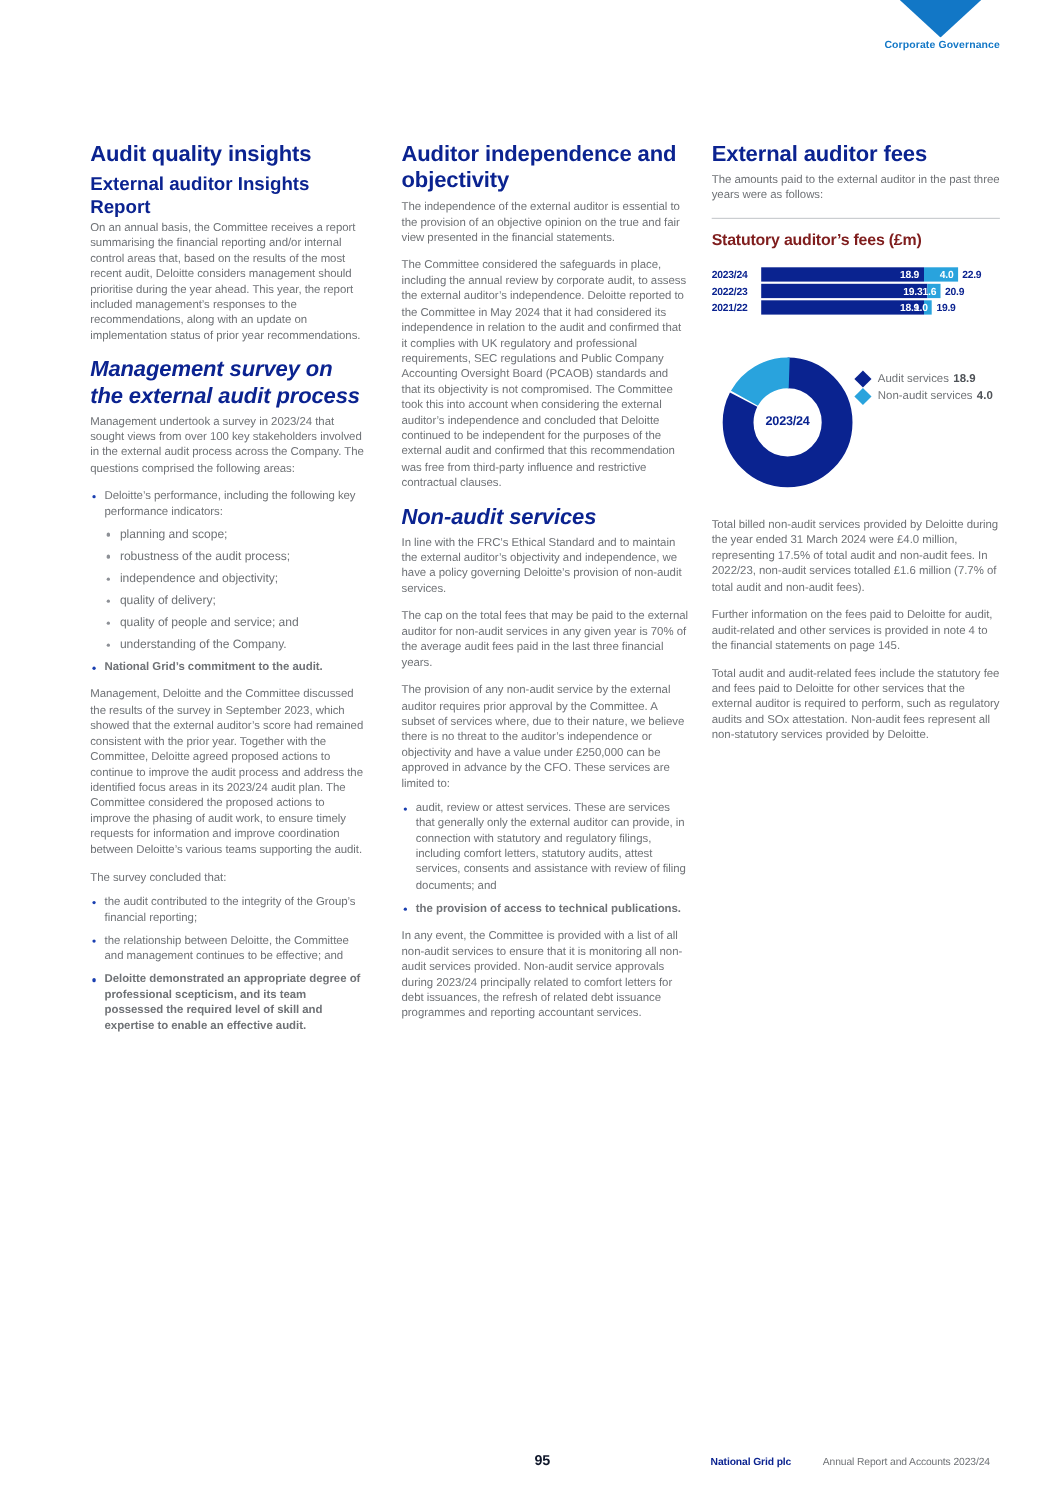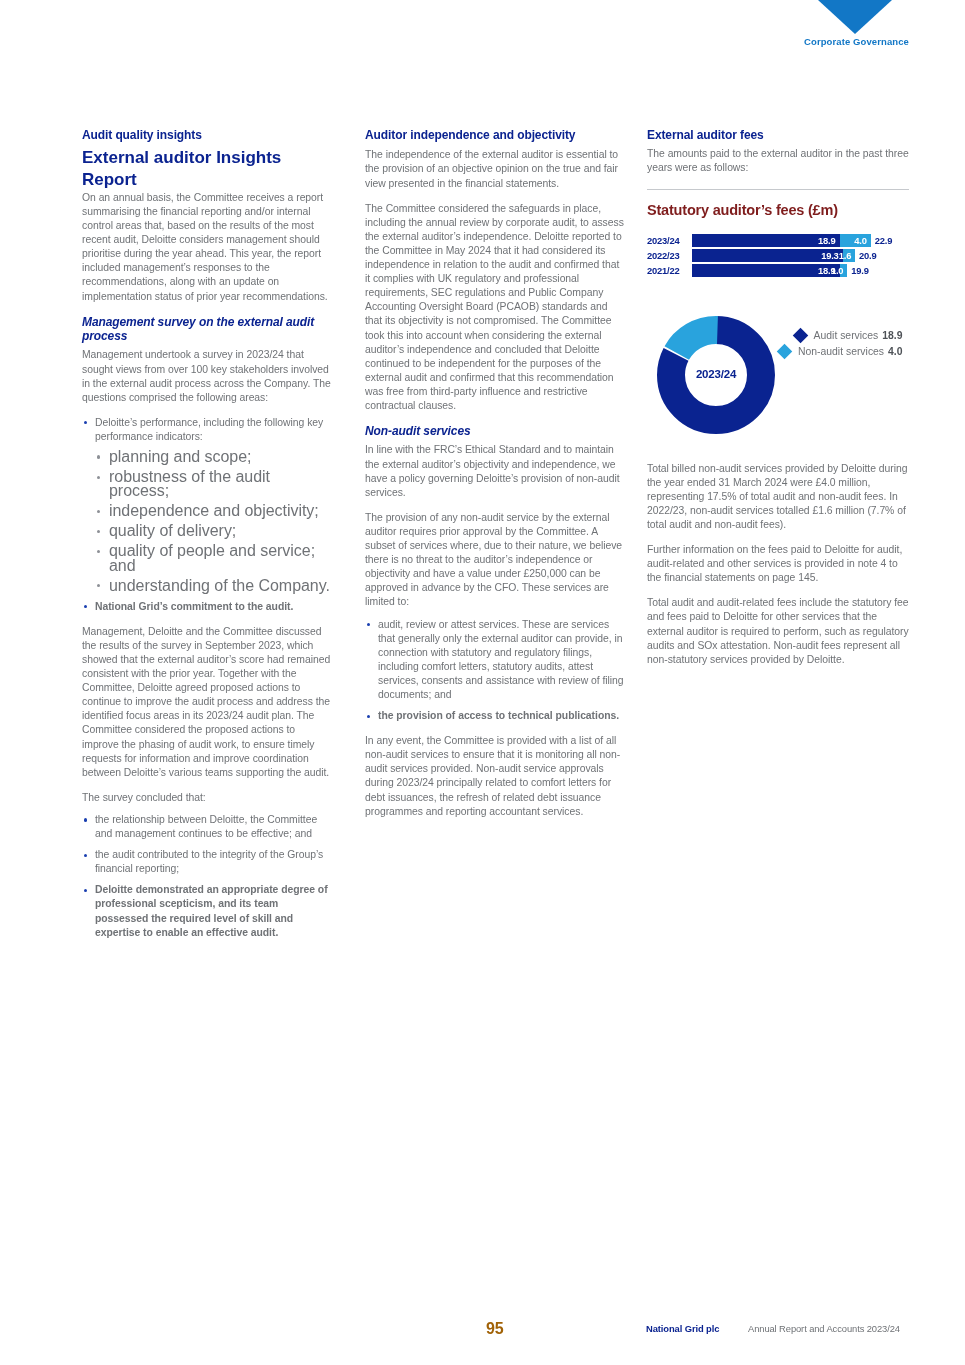--- a/index.html
+++ b/index.html
@@ -47,21 +47,21 @@
   
   .col {
     position: absolute;
     top: 128px;
   }
   .col-left   { left: 82px;  width: 250px; }
   .col-mid    { left: 365px; width: 262px; }
   .col-right  { left: 647px; width: 262px; }
 
   h2.sec-title {
-    font-size: 12px;
+    font-size: 20px;
     font-weight: bold;
     color: #0b2390;
     margin: 0 0 5px 0;
     line-height: 1.2;
     letter-spacing: -.1px;
   }
   h3.sub-title {
     font-size: 17px;
     font-weight: bold;
     color: #0b2390;
@@ -102,21 +102,21 @@
     height: 3.2px;
     border-radius: 50%;
     background: #1a3fb0;
   }
   ul.bullets ul.sub {
     list-style: none;
     margin: 6px 0 0 0;
     padding: 0;
   }
   ul.bullets ul.sub > li {
-    font-size: 16px;
+    font-size: 11px;
     line-height: 14.1px;
     color: #6f7276;
     position: relative;
     padding-left: 14px;
     margin-bottom: 6px;
   }
   ul.bullets ul.sub > li::before {
     content: "";
     position: absolute;
     left: 2px;
@@ -227,21 +227,20 @@
     left: 132px;
     top: 18px;
   }
   .legend-item {
     display: flex;
     align-items: center;
     margin-bottom: 5px;
     font-size: 10.4px;
     color: #6f7276;
     white-space: nowrap;
-    justify-content: flex-end;
   }
   .legend-marker {
     width: 11px;
     height: 11px;
     transform: rotate(45deg);
     margin-right: 8px;
     flex: 0 0 11px;
   }
   .legend-marker.audit { background: #0a2390; }
   .legend-marker.nonaudit { background: #29a3dd; }
@@ -256,23 +255,23 @@
     position: absolute;
     left: 0;
     bottom: 25px;
     width: 965px;
     height: 20px;
   }
   .page-number {
     position: absolute;
     left: 486px;
     top: 0;
-    font-size: 16px;
-    font-weight: bold;
-    color: #a16207;
+    font-size: 13px;
+    font-weight: bold;
+    color: #0f172a;
     letter-spacing: -.2px;
   }
   .footer-brand {
     position: absolute;
     left: 646px;
     top: 3px;
     font-size: 9.4px;
     font-weight: bold;
     color: #0b2390;
     letter-spacing: -.1px;
@@ -320,35 +319,36 @@
       </ul>
     </li>
     <li>National Grid’s commitment to the audit.</li>
   </ul>
 
   <p class="body">Management, Deloitte and the Committee discussed the results of the survey in September 2023, which showed that the external auditor’s score had remained consistent with the prior year. Together with the Committee, Deloitte agreed proposed actions to continue to improve the audit process and address the identified focus areas in its 2023/24 audit plan. The Committee considered the proposed actions to improve the phasing of audit work, to ensure timely requests for information and improve coordination between Deloitte’s various teams supporting the audit.</p>
 
   <p class="body" style="margin-bottom:8px">The survey concluded that:</p>
 
   <ul class="bullets">
+    <li>the audit contributed to the integrity of the Group’s financial reporting;</li>
     <li>the relationship between Deloitte, the Committee and management continues to be effective; and</li>
-    <li>the audit contributed to the integrity of the Group’s financial reporting;</li>
     <li>Deloitte demonstrated an appropriate degree of professional scepticism, and its team possessed the required level of skill and expertise to enable an effective audit.</li>
   </ul>
 
 </div>
 
 <div class="col col-mid">
 
   <h2 class="sec-title" style="margin-bottom:6px">Auditor independence and objectivity</h2>
   <p class="body">The independence of the external auditor is essential to the provision of an objective opinion on the true and fair view presented in the financial statements.</p>
   <p class="body">The Committee considered the safeguards in place, including the annual review by corporate audit, to assess the external auditor’s independence. Deloitte reported to the Committee in May 2024 that it had considered its independence in relation to the audit and confirmed that it complies with UK regulatory and professional requirements, SEC regulations and Public Company Accounting Oversight Board (PCAOB) standards and that its objectivity is not compromised. The Committee took this into account when considering the external auditor’s independence and concluded that Deloitte continued to be independent for the purposes of the external audit and confirmed that this recommendation was free from third-party influence and restrictive contractual clauses.</p>
 
   <h2 class="sec-title gap-before">Non-audit services</h2>
   <p class="body">In line with the FRC’s Ethical Standard and to maintain the external auditor’s objectivity and independence, we have a policy governing Deloitte’s provision of non-audit services.</p>
+  <p class="body">The cap on the total fees that may be paid to the external auditor for non-audit services in any given year is 70% of the average audit fees paid in the last three financial years.</p>
   <p class="body" style="margin-bottom:8px">The provision of any non-audit service by the external auditor requires prior approval by the Committee. A subset of services where, due to their nature, we believe there is no threat to the auditor’s independence or objectivity and have a value under £250,000 can be approved in advance by the CFO. These services are limited to:</p>
 
   <ul class="bullets">
     <li>audit, review or attest services. These are services that generally only the external auditor can provide, in connection with statutory and regulatory filings, including comfort letters, statutory audits, attest services, consents and assistance with review of filing documents; and</li>
     <li>the provision of access to technical publications.</li>
   </ul>
 
   <p class="body" style="margin-top:11px">In any event, the Committee is provided with a list of all non-audit services to ensure that it is monitoring all non-audit services provided. Non-audit service approvals during 2023/24 principally related to comfort letters for debt issuances, the refresh of related debt issuance programmes and reporting accountant services.</p>
 
 </div>

